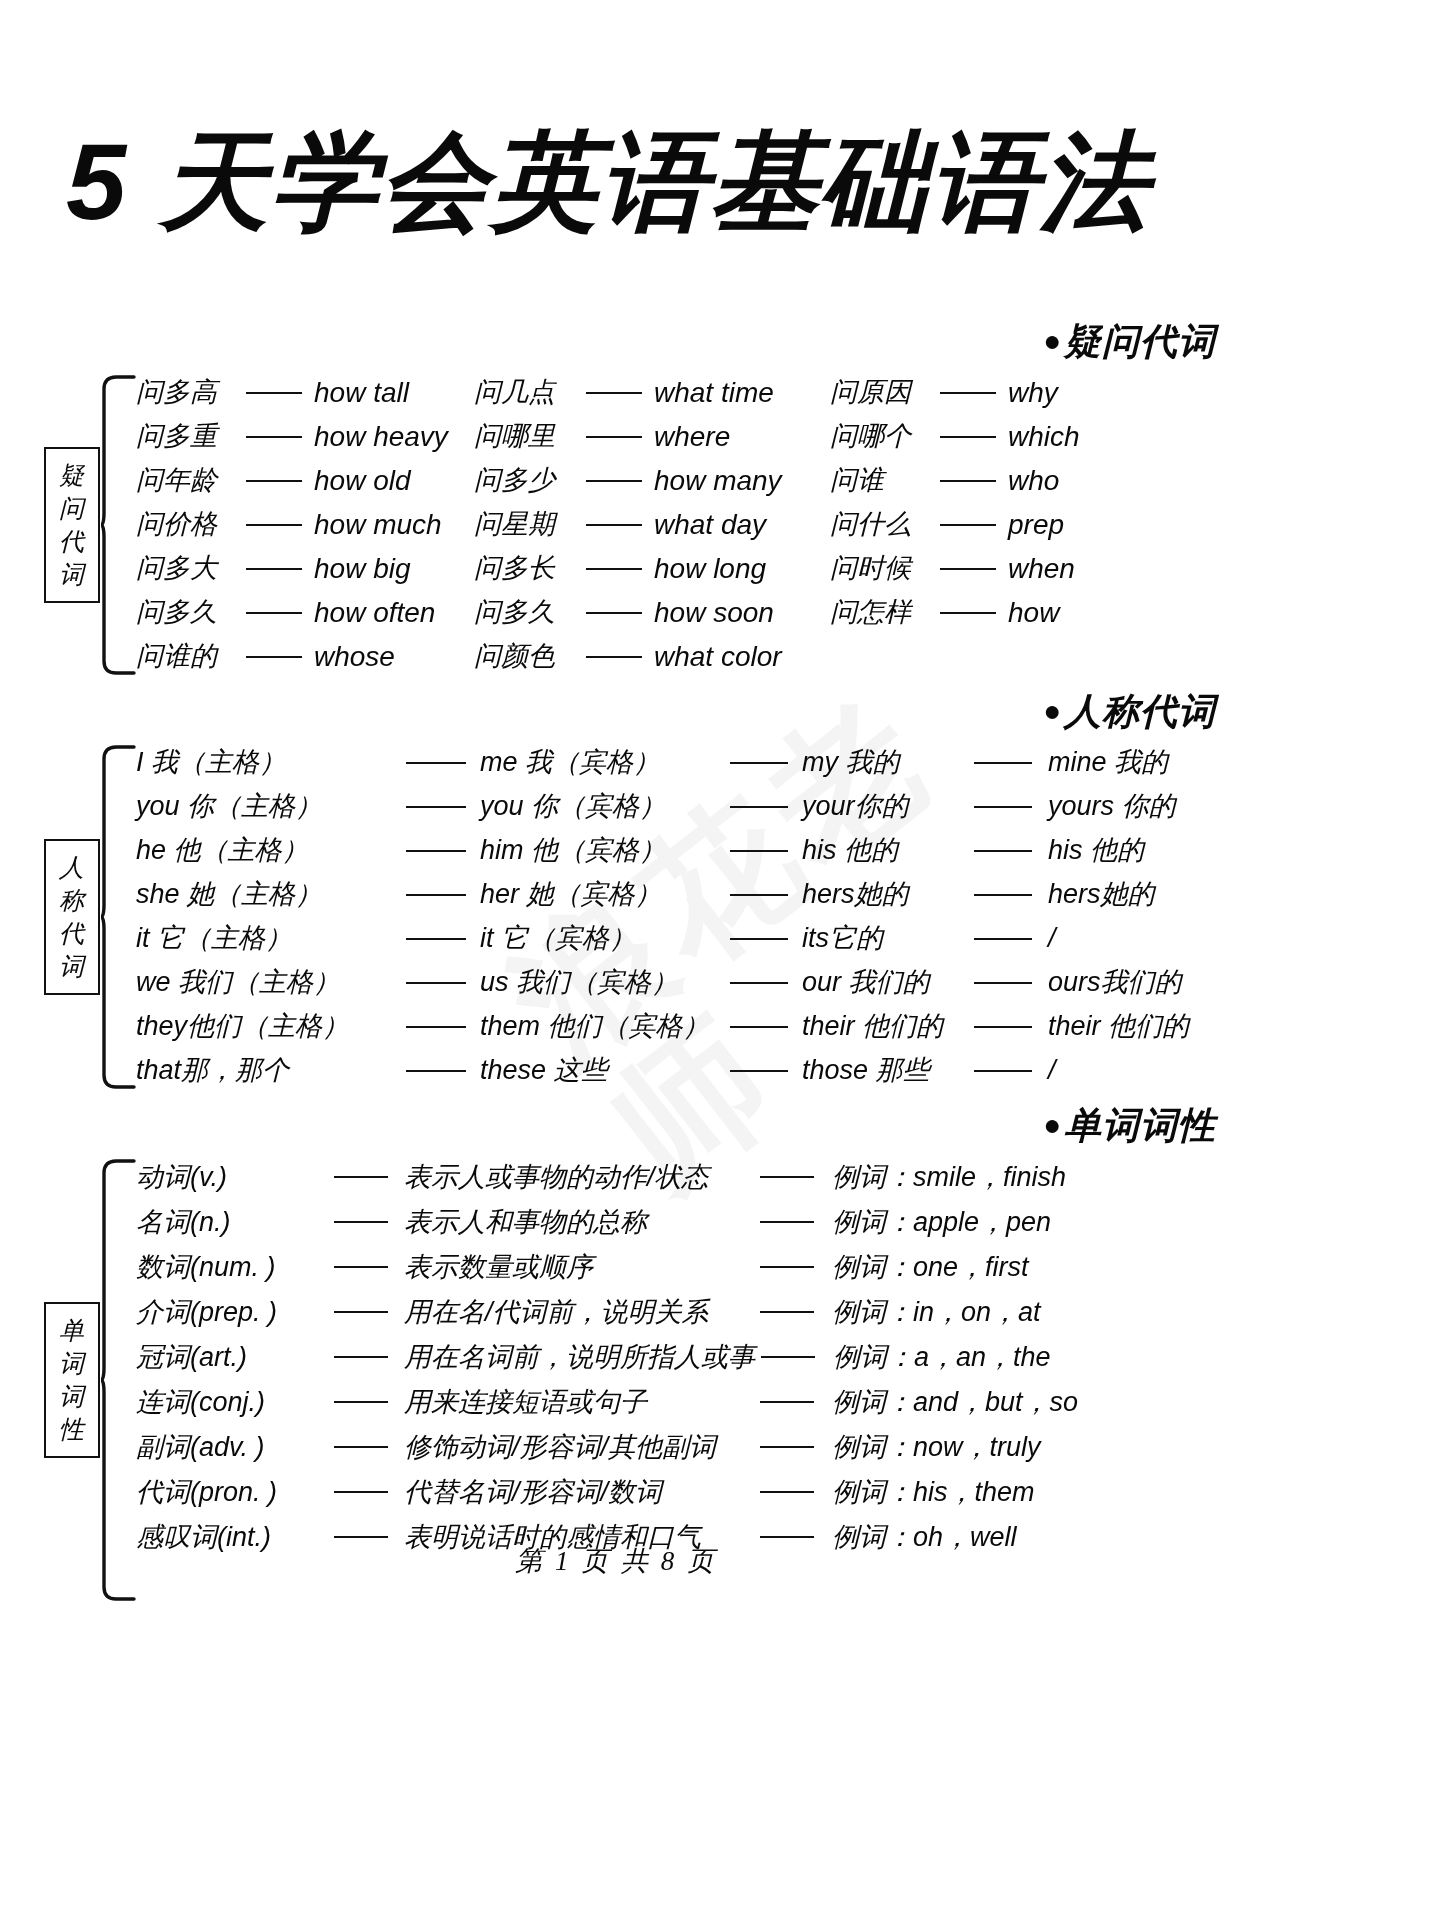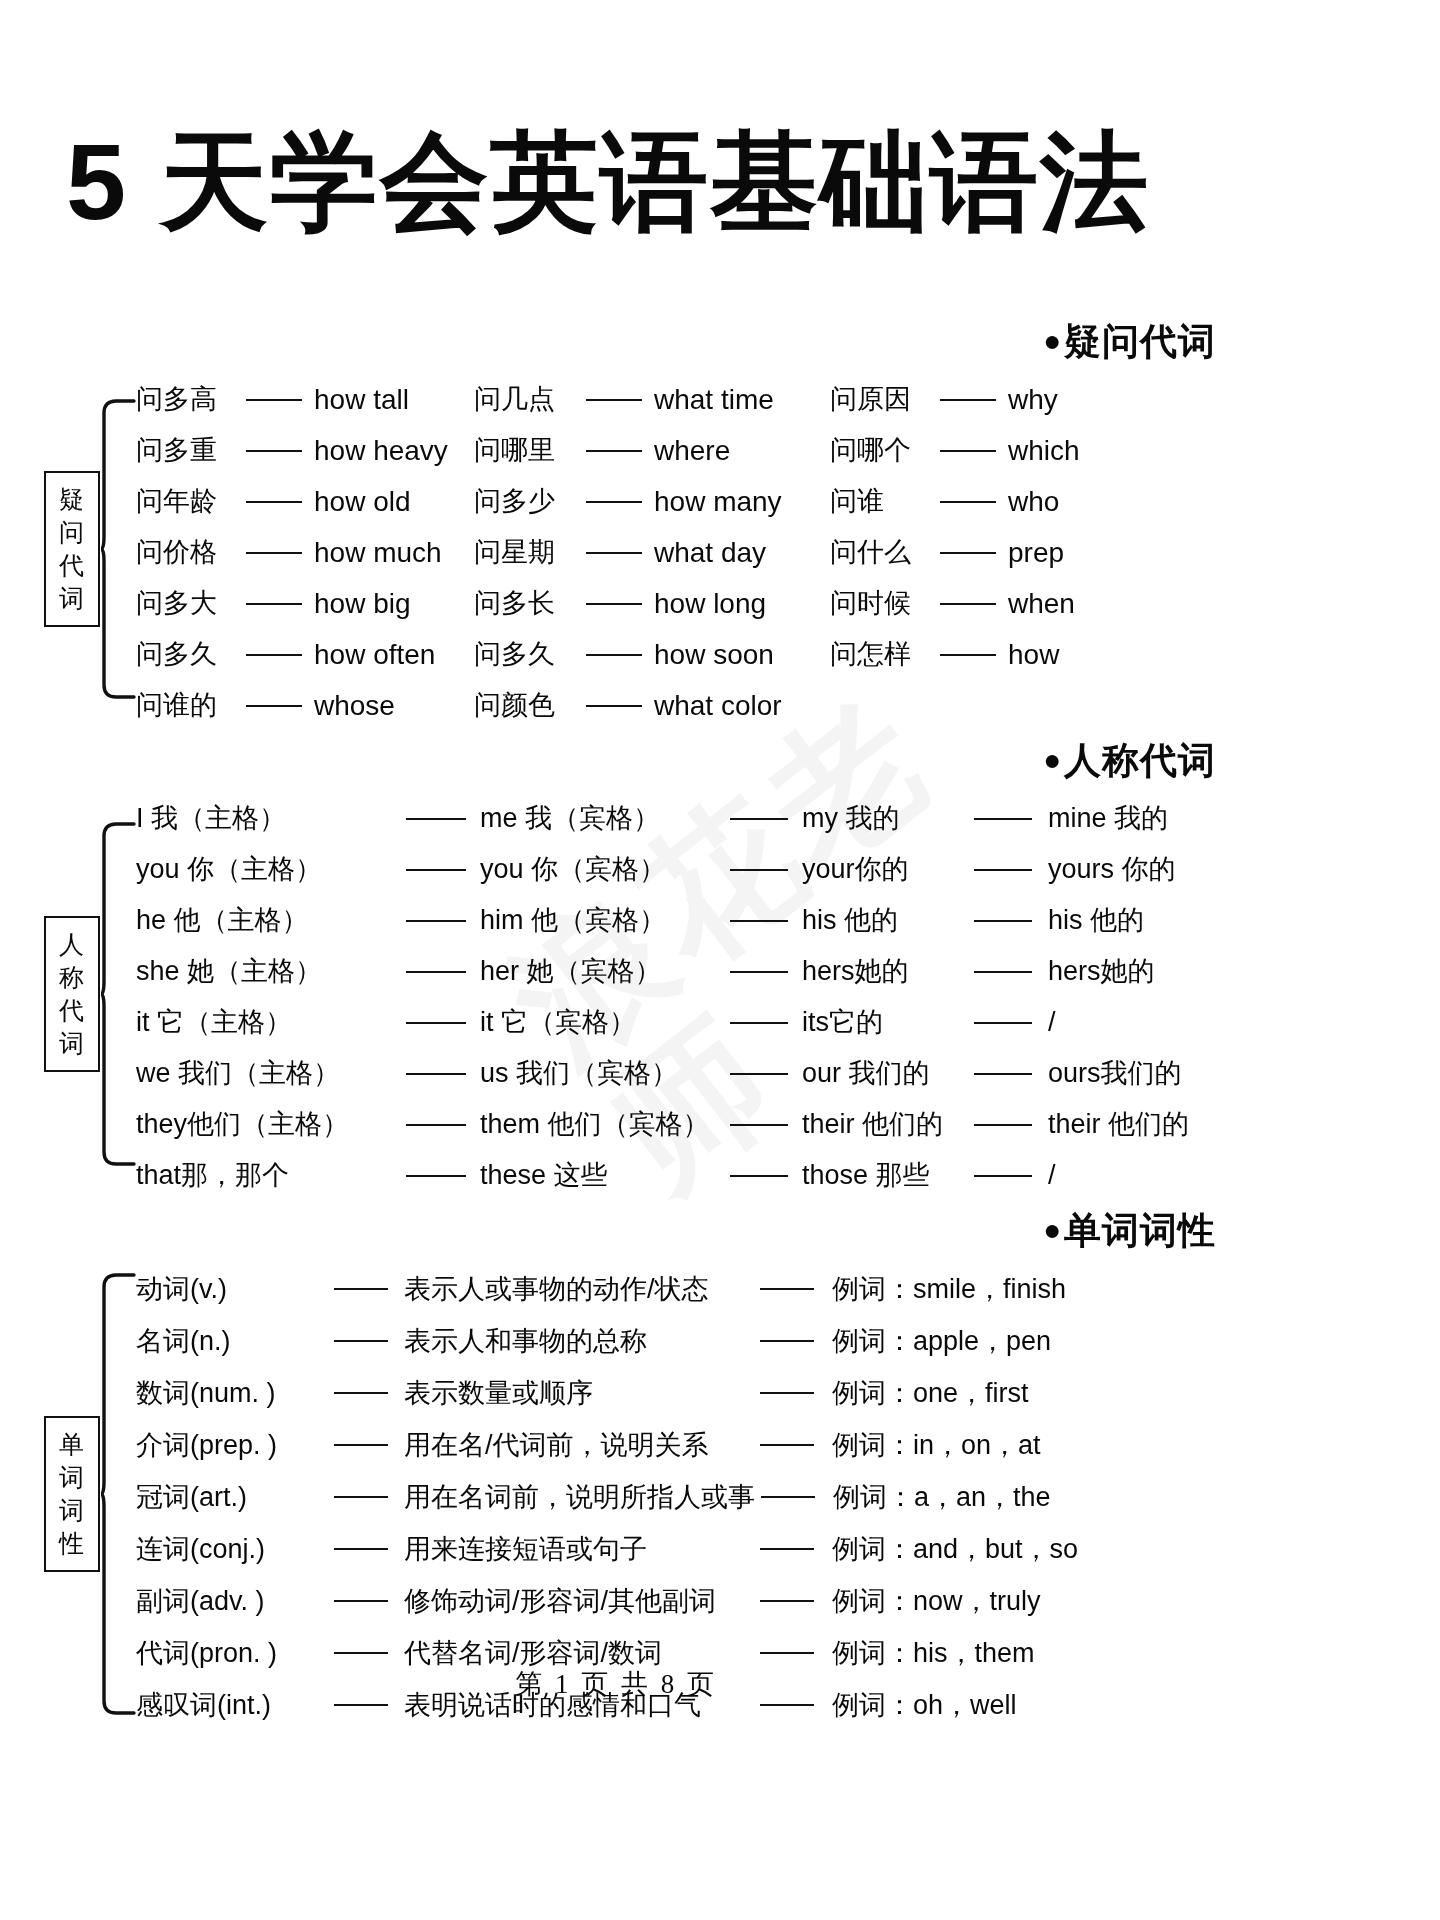--- a/index.html
+++ b/index.html
@@ -25,21 +25,21 @@
     font-weight: bold;
     color: rgba(0,0,0,0.045);
     transform: rotate(-38deg);
     letter-spacing: 10px;
     line-height: 1.05;
     pointer-events: none;
     user-select: none;
     z-index: 0;
   }
 
-  .page { position: relative; z-index: 1; width: 1216px; }
+  .page { position: relative; z-index: 1; width: 1216px; font-style: italic; }
 
   
   .title {
     text-align: center;
     font-size: 108px;
     font-weight: bold;
     letter-spacing: 2px;
     line-height: 1;
     padding-top: 56px;
     white-space: nowrap;
@@ -84,21 +84,20 @@
     background: #fff;
   }
   .brace-label span { display: block; }
   .brace-svg { display: block; }
 
   .rows { flex: 1 1 auto; }
   .row {
     display: flex;
     align-items: center;
     white-space: nowrap;
-    margin-top: 7px;
   }
 
   .cell { font-size: 27px; line-height: 1; }
   .dash {
     flex: 0 0 auto;
     height: 0;
     border-top: 2.4px solid #111;
   }
 
   

